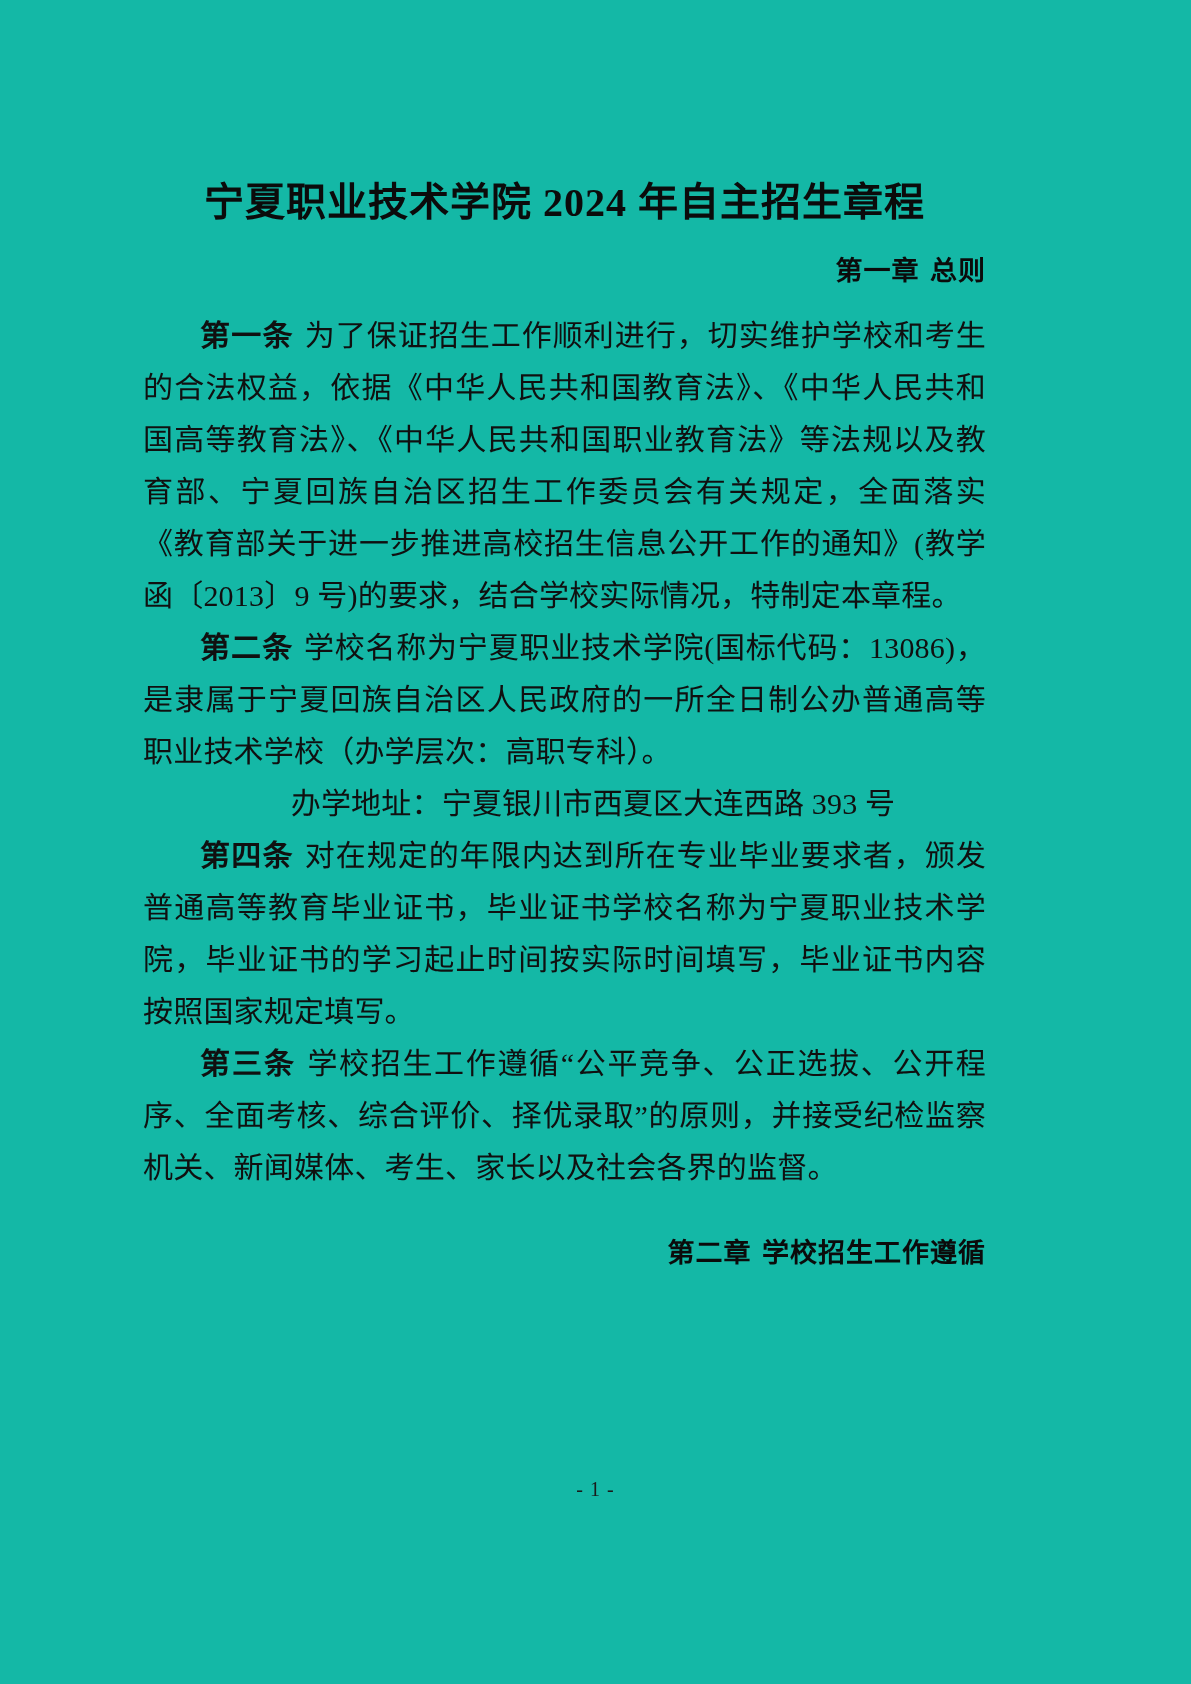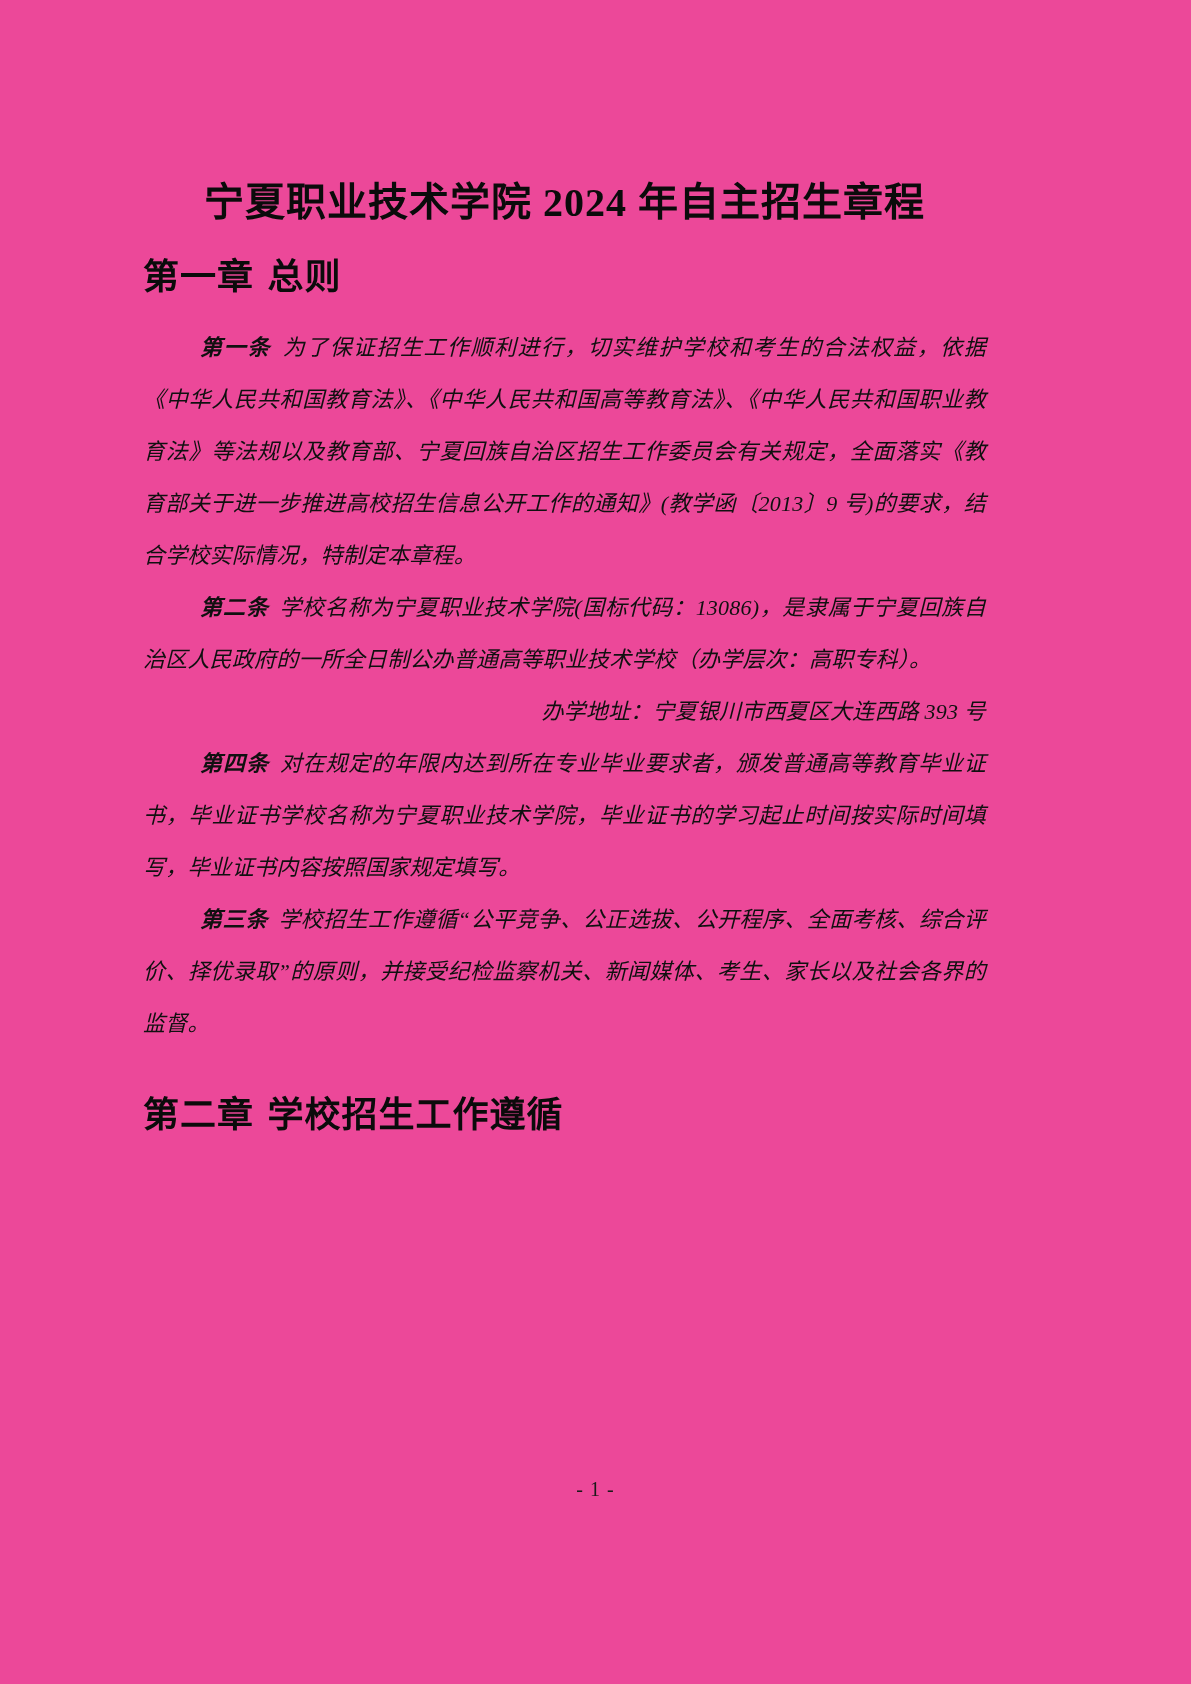--- a/index.html
+++ b/index.html
@@ -15,21 +15,21 @@
     color: #111111;
     position: relative;
     overflow: hidden;
   }
 
   .page {
     position: relative;
     width: 1191px;
     height: 1684px;
     box-sizing: border-box;
-    background: #ec4899;
+    background: #14b8a6;
   }
 
   
   .content {
     position: absolute;
     left: 143px;
     top: 176px;
     width: 843px;
   }
 
@@ -43,60 +43,59 @@
     letter-spacing: 1px;
     color: #0b0b0b;
     margin: 0 0 22px 0;
     white-space: nowrap;
   }
 
   
   .chapter-heading {
     font-family: "DejaVu Sans", "Liberation Sans", sans-serif;
     font-weight: 700;
-    font-size: 36px;
+    font-size: 27px;
     line-height: 1.4;
-    text-align: left;
+    text-align: right;
     letter-spacing: 1px;
     color: #0b0b0b;
     margin: 0 0 20px 0;
   }
   .chapter-heading.spaced-top {
     margin-top: 40px;
   }
 
   
   .para {
     font-family: "Liberation Serif", "DejaVu Serif", serif;
-    font-size: 22px;
+    font-size: 30px;
     line-height: 52px;
     color: #101010;
     margin: 0;
     text-align: justify;
     text-justify: inter-character;
     text-indent: 57px;
     letter-spacing: 0.2px;
     word-break: break-all;
-    font-style: italic;
   }
   .para + .para {
     margin-top: 0;
   }
   .para .label {
     font-weight: 700;
     letter-spacing: 0.5px;
   }
   .para .gap {
     display: inline-block;
     width: 10px;
   }
 
   
   .para.no-justify {
-    text-align: right;
+    text-align: center;
   }
 
   
   .page-number {
     position: absolute;
     left: 0;
     right: 0;
     top: 1478px;
     text-align: center;
     font-family: "Liberation Serif", "DejaVu Serif", serif;

